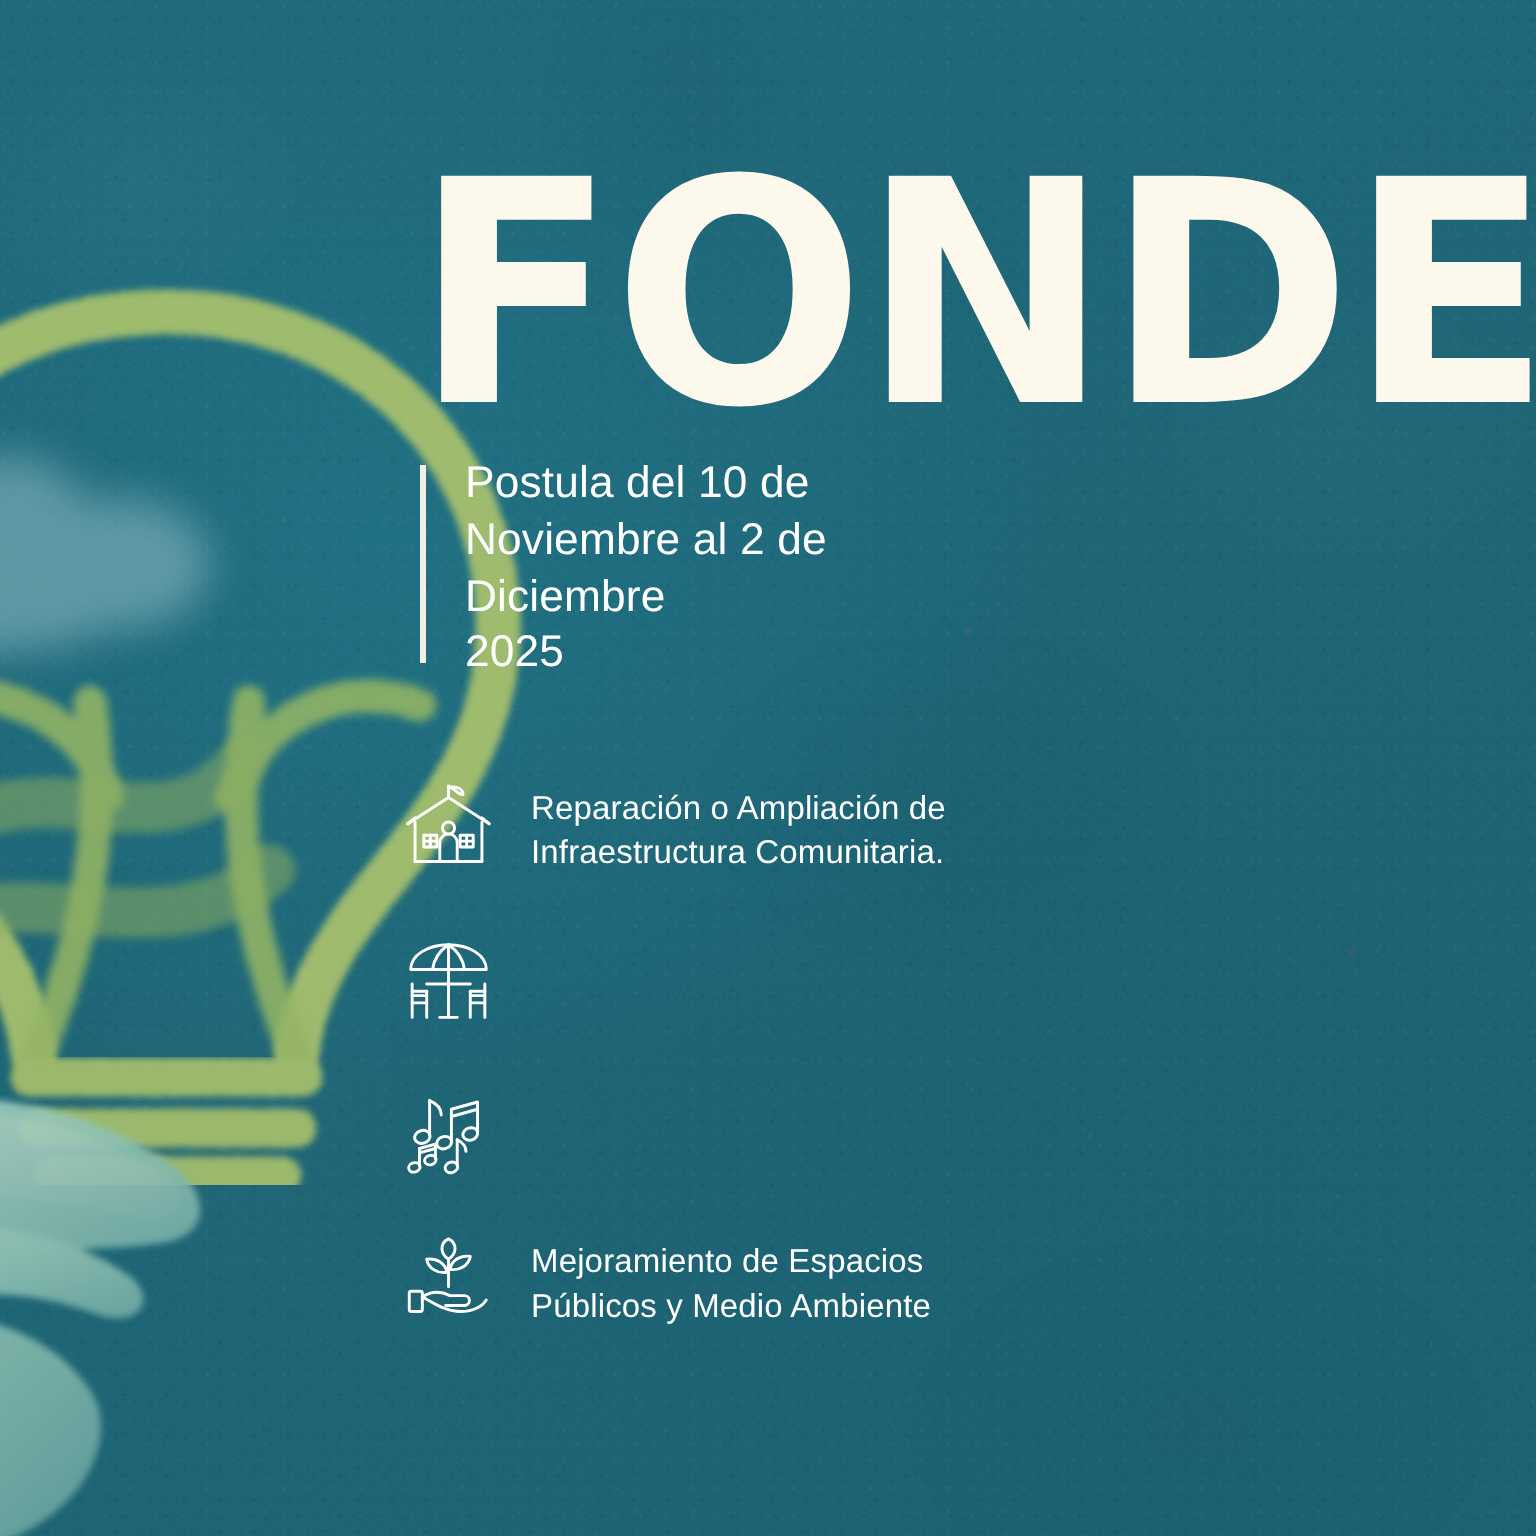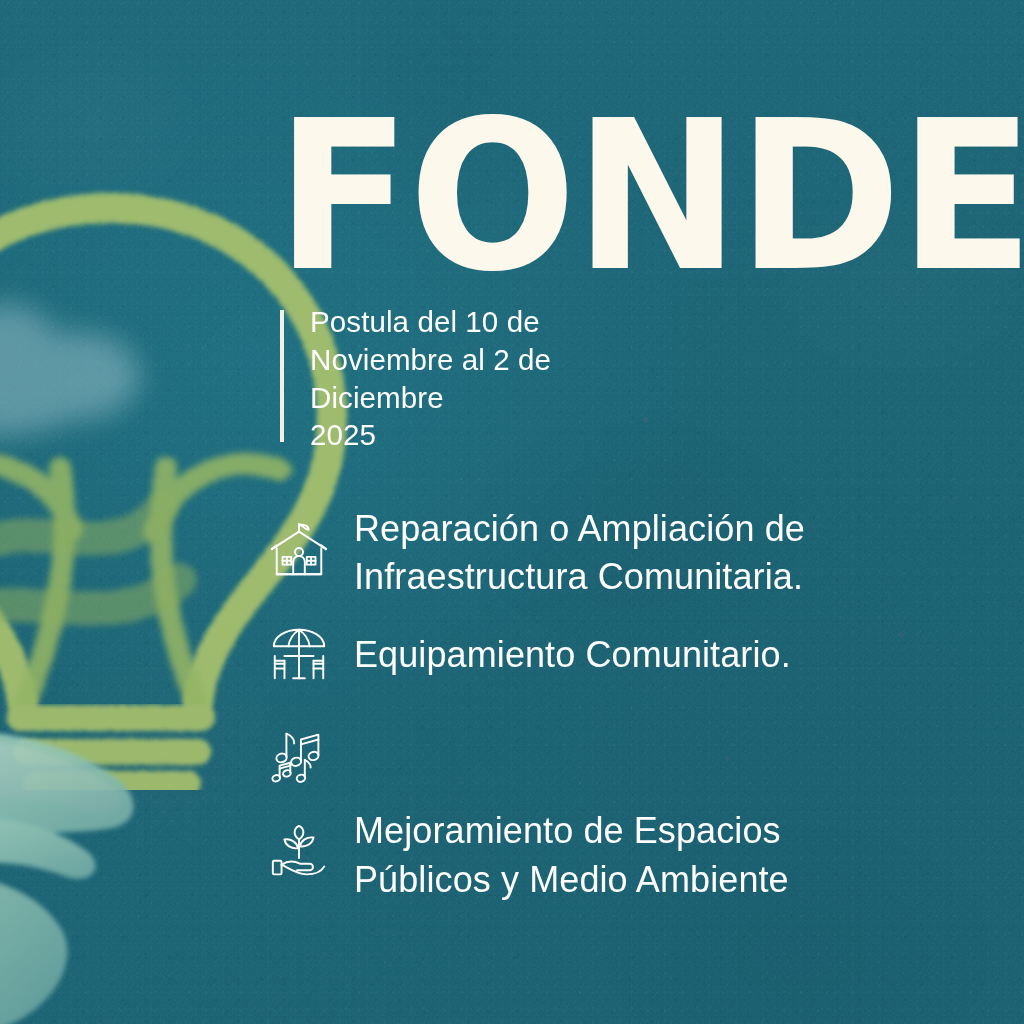--- a/index.html
+++ b/index.html
@@ -139,21 +139,21 @@
 
   .row-icon {
     flex:0 0 auto;
     width:62px; height:62px;
     display:flex; align-items:center; justify-content:center;
   }
   .row-icon svg { width:100%; height:100%; display:block; }
 
   .row-label {
     color:#ffffff;
-    font-size:36px;
+    font-size:22px;
     line-height:1.34;
     letter-spacing:.1px;
     white-space:pre-line;
     padding-top:1px;
   }
 
   .list-wrap { position:absolute; left:268px; top:500px; width:768px; }
 </style>
 </head>
 <body>
@@ -311,21 +311,20 @@
             <path d="M7 46 H17"></path>
             <path d="M7 38 H17"></path>
 
             <path d="M57 33 V56"></path>
             <path d="M47 38 V56"></path>
             <path d="M47 41 H57"></path>
             <path d="M47 46 H57"></path>
             <path d="M47 38 H57"></path>
           </svg>
         </span>
-        <span class="row-label">Equipamiento Comunitario.</span>
       </div>
 
       <div class="row row-3">
         <span class="row-icon">
           <svg viewBox="0 0 64 64" fill="none" stroke="#ffffff" stroke-width="2" stroke-linecap="round" stroke-linejoin="round" xmlns="http://www.w3.org/2000/svg">
 
             <path d="M19 34 V10"></path>
             <path d="M19 10 C 24 12, 27 15, 27 20"></path>
             <ellipse cx="14" cy="35" rx="5.4" ry="4.4" transform="rotate(-18 14 35)"></ellipse>
 

